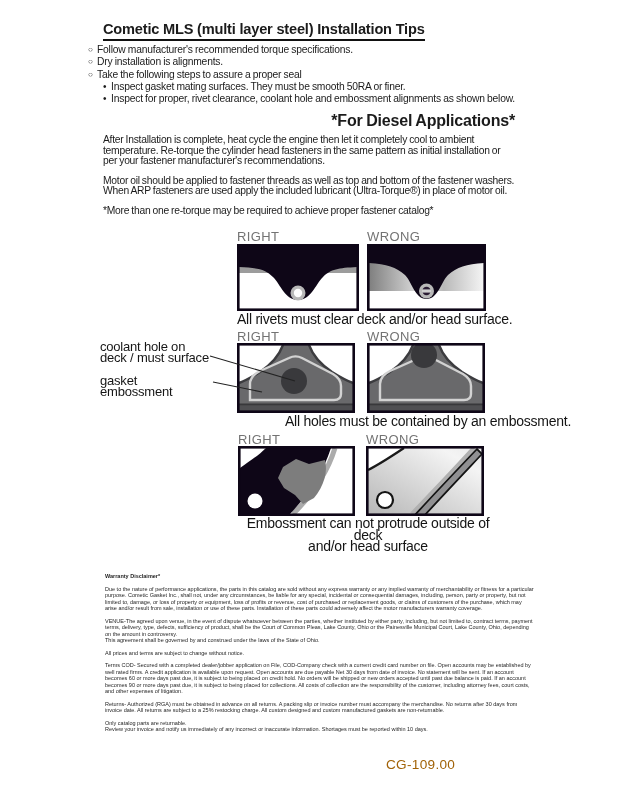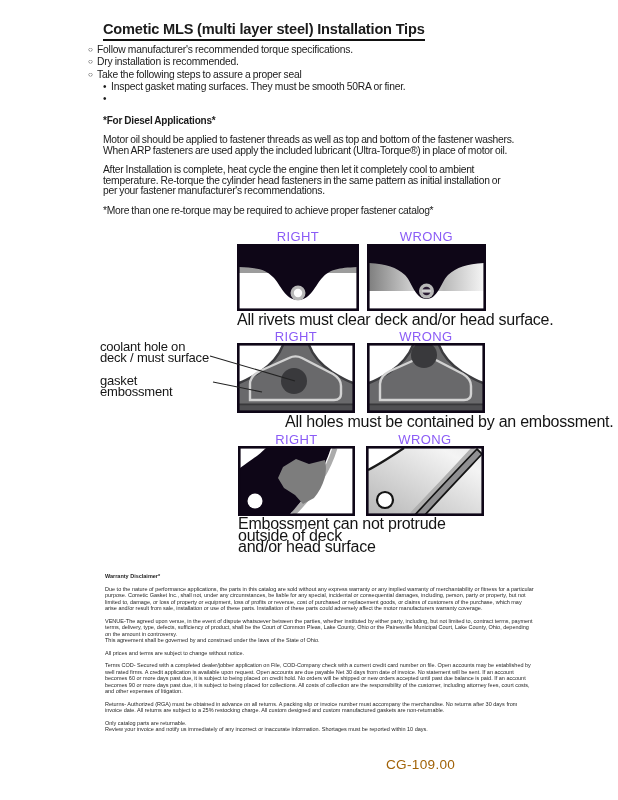--- a/index.html
+++ b/index.html
@@ -14,25 +14,25 @@
     border-bottom:2px solid #111;padding-bottom:2px;display:inline-block;
   }
   
   .bullets{left:88px;top:44px;width:505px;font-size:10.3px;line-height:12.3px;letter-spacing:-0.2px;word-spacing:-0.4px;}
   .blt{display:flex;}
   .blt .m{flex:none;width:9px;font-size:8px;line-height:12.3px;}
   .blt.sub{margin-left:15px;}
   .blt.sub .m{font-size:10px;width:8px;}
   
   .diesel{left:103px;top:116px;width:412px;font-size:10.3px;line-height:10.3px;letter-spacing:-0.25px;word-spacing:-0.5px;}
-  .diesel h2{font-size:10px;margin:0 0 9px 0;letter-spacing:-0.2px;}
+  .diesel h2{font-size:16px;margin:0 0 9px 0;letter-spacing:-0.2px;text-align:right;}
   .diesel p{margin:0 0 9.5px 0;}
   
-  .dlabel{width:122px;text-align:center;font-size:13px;letter-spacing:0.4px;color:#8b5cf6;}
-  .cap{font-size:16px;letter-spacing:-0.25px;line-height:11.5px;color:#141414;}
+  .dlabel{width:122px;font-size:13px;letter-spacing:0.4px;color:#737373;}
+  .cap{font-size:14px;letter-spacing:-0.25px;line-height:11.5px;color:#141414;text-align:center;}
   .sidelabel{font-size:13px;line-height:10.6px;letter-spacing:-0.2px;color:#161616;}
   .panel{display:block;}
   .footer{left:386px;top:757px;font-size:13.6px;letter-spacing:0.3px;color:#a16207;}
   
   .warranty{left:105px;top:573px;width:430px;font-size:5.5px;line-height:6.5px;color:#262626;letter-spacing:0;}
   .warranty .wh{font-weight:bold;margin:0 0 6px 0;}
   .warranty .wp{margin:0 0 6px 0;}
   .warranty .wp.tight{margin-bottom:0;}
 </style>
 </head>
@@ -42,39 +42,40 @@
 
   <div class="abs title">Cometic MLS (multi layer steel) Installation Tips</div>
 
   <div class="abs bullets">
     <div class="blt">
       <span class="m">○</span>
       <span>Follow manufacturer's recommended torque specifications.</span>
     </div>
     <div class="blt">
       <span class="m">○</span>
-      <span>Dry installation is recommended.</span>
+      <span>Dry installation is alignments.</span>
     </div>
     <div class="blt">
       <span class="m">○</span>
       <span>Take the following steps to assure a proper seal</span>
     </div>
     <div class="blt sub">
       <span class="m">•</span>
       <span>Inspect gasket mating surfaces.  They must be smooth 50RA or finer.</span>
     </div>
     <div class="blt sub">
       <span class="m">•</span>
+      <span>Inspect for proper, rivet clearance, coolant hole and embossment alignments as shown below.</span>
     </div>
   </div>
 
   <div class="abs diesel">
     <h2>*For Diesel Applications*</h2>
+    <p>After Installation is complete, heat cycle the engine then let it completely cool to ambient temperature. Re-torque the cylinder head fasteners in the same pattern as initial installation or per your fastener manufacturer's recommendations.</p>
     <p>Motor oil should be applied to fastener threads as well as top and bottom of the fastener washers. When ARP fasteners are used apply the included lubricant (Ultra-Torque®) in place of motor oil.</p>
-    <p>After Installation is complete, heat cycle the engine then let it completely cool to ambient temperature. Re-torque the cylinder head fasteners in the same pattern as initial installation or per your fastener manufacturer's recommendations.</p>
     <p>*More than one re-torque may be required to achieve proper fastener catalog*</p>
   </div>
 
   <div class="abs dlabel" style="left:237px;top:229px;">RIGHT</div>
   <div class="abs dlabel" style="left:367px;top:229px;width:119px;">WRONG</div>
 
   <svg class="abs panel" style="left:237px;top:244px;" width="122" height="67" viewBox="0 0 122 67">
     <rect x="0" y="0" width="122" height="67" fill="#ffffff"></rect>
     <rect x="2" y="23" width="118" height="6" fill="#9c9c9c"></rect>
     <path d="M2,2 H120 V23 C101,24 94,25 86,33 C78,41 74,56 61,56 C48,56 44,41 36,33 C28,25 21,24 2,23 Z" fill="#0e0617"></path>

